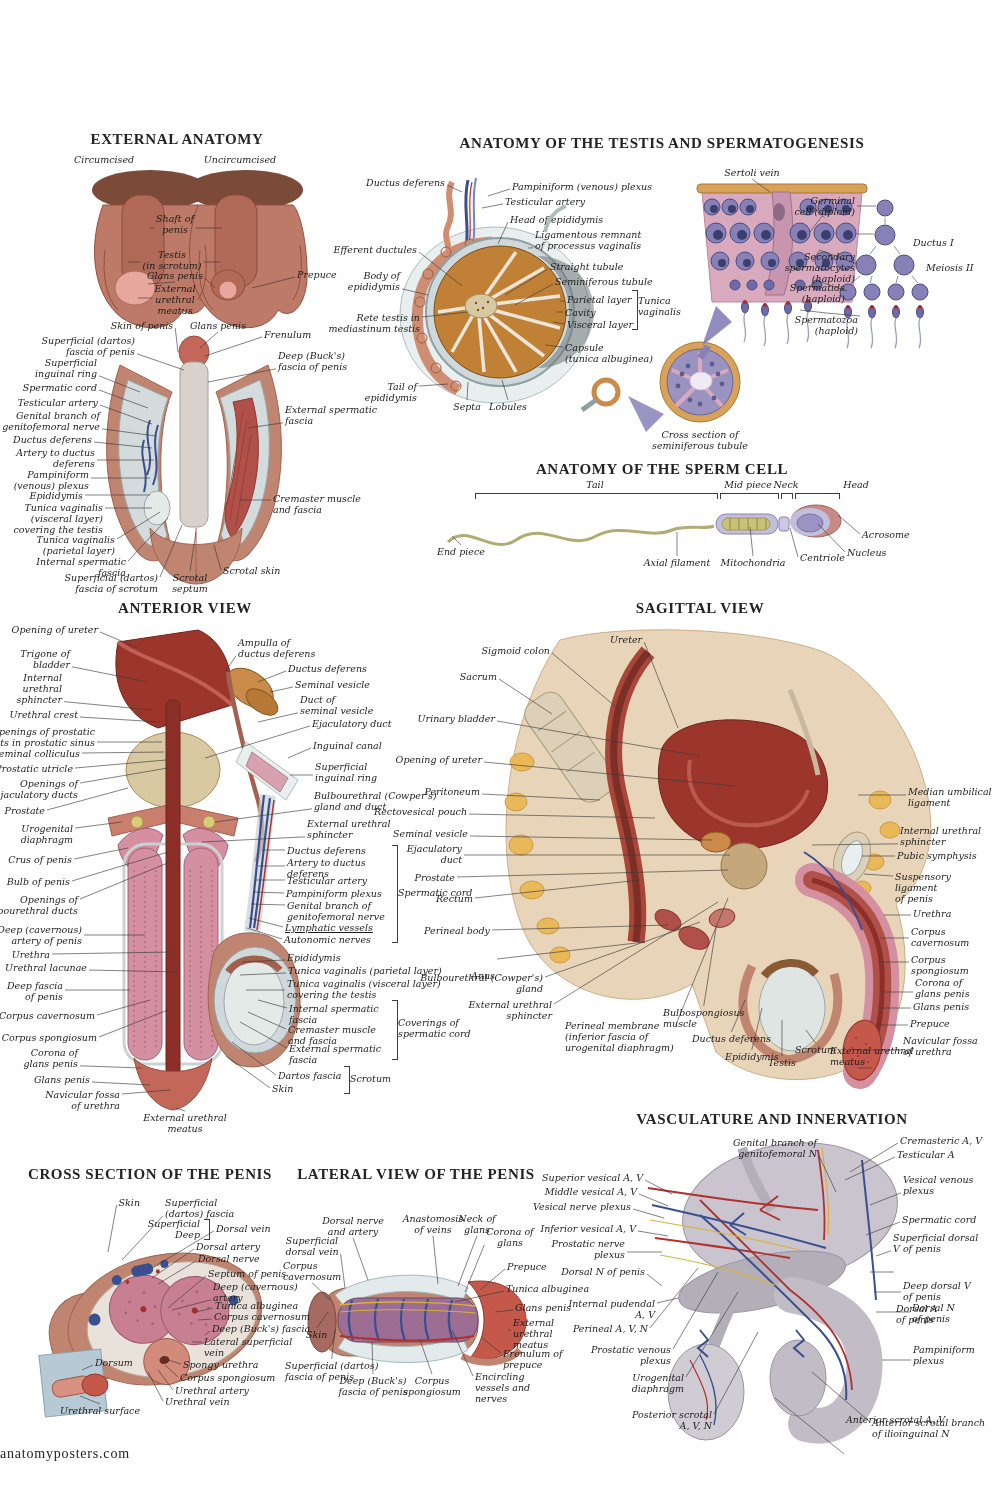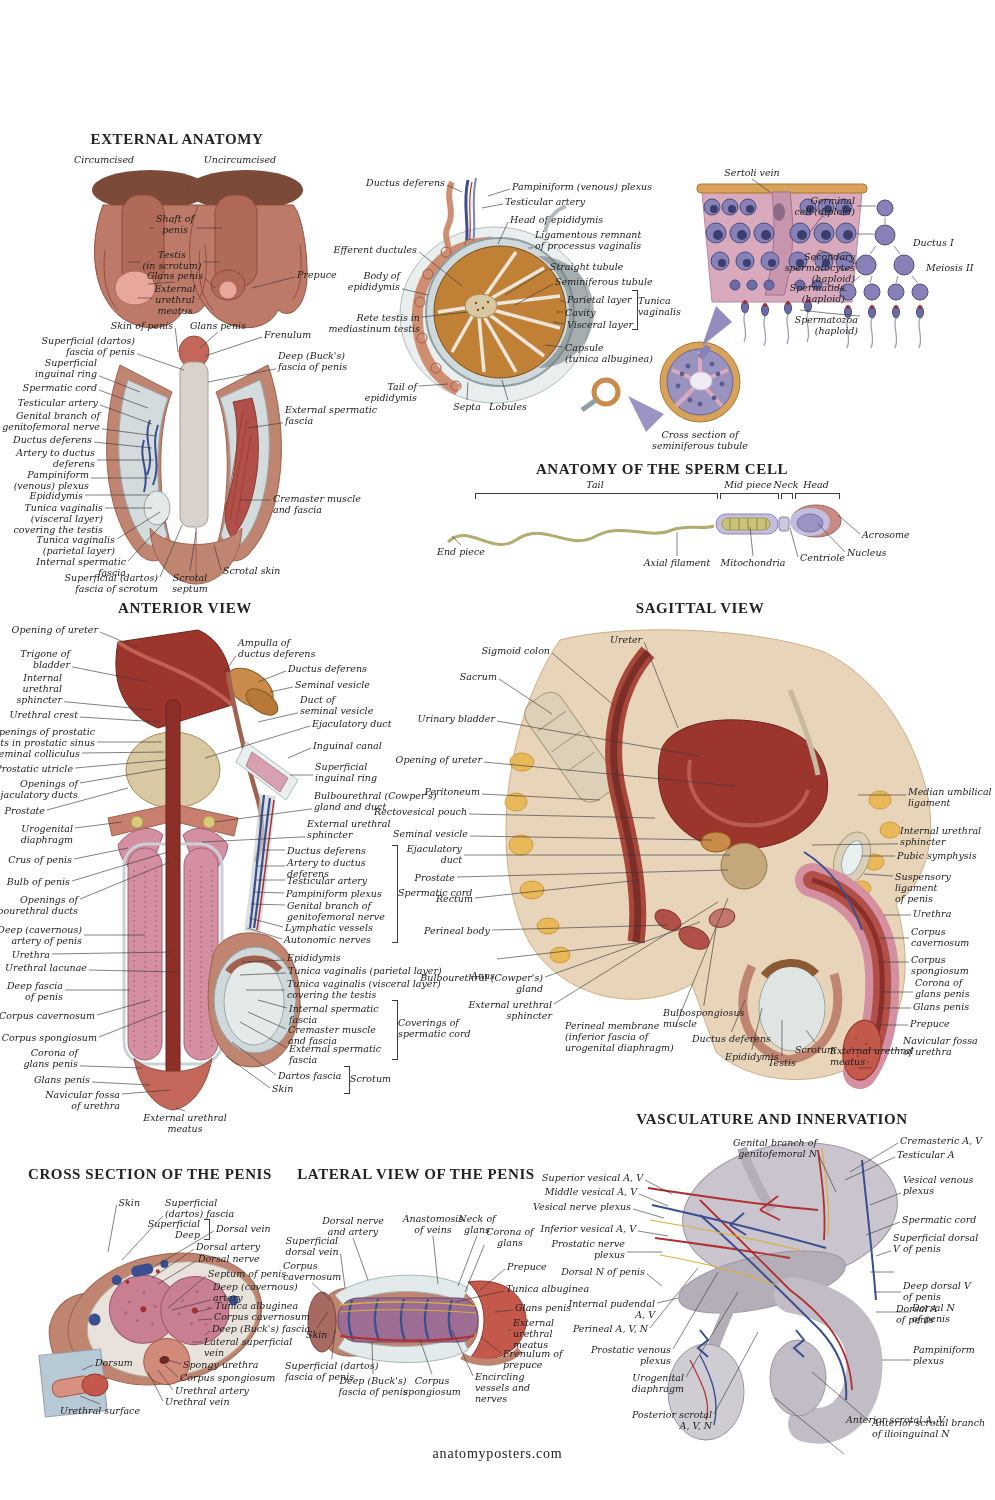--- a/index.html
+++ b/index.html
@@ -16,21 +16,21 @@
   .a-l{max-width:240px;}
   .a-r{width:220px;text-align:right;}
   .a-c{width:220px;text-align:center;}
   .bracket{position:absolute;}
   .br-v{border-top:1px solid #3c3c3c;border-right:1px solid #3c3c3c;
         border-bottom:1px solid #3c3c3c;width:5px;}
   .br-h{border-top:1px solid #3c3c3c;border-left:1px solid #3c3c3c;
         border-right:1px solid #3c3c3c;height:5px;}
   svg.layer{position:absolute;left:0;top:0;}
   #lines line{stroke:#3a3a3a;stroke-width:.7;opacity:.9;}
-  .footer{position:absolute;left:0;right:0;top:1446px;text-align:center;
+  .footer{position:absolute;left:0;right:0;top:1446px;
           font-family:"Liberation Serif",serif;font-size:14px;color:#222;
           letter-spacing:.8px;}
 </style>
 </head>
 <body>
 
 <div id="poster">
 
 
   <svg class="layer" width="995" height="1500" viewBox="0 0 995 1500">
@@ -655,20 +655,21 @@
 fascia</span></div>
     <div class="lbl a-r" style="top: 573px; left: -62px;"><span>Superficial (dartos)
 fascia of scrotum</span></div>
     <div class="lbl a-c" style="top: 573px; left: 80px;"><span>Scrotal
 septum</span></div>
     <div class="lbl a-l" style="top: 566px; left: 223px;"><span>Scrotal skin</span></div>
     <div class="lbl a-l" style="top: 405px; left: 285px;"><span>External spermatic
 fascia</span></div>
     <div class="lbl a-l" style="top: 494px; left: 273px;"><span>Cremaster muscle
 and fascia</span></div>
+    <div class="sec-heading" style="left: 662px; top: 135px;">ANATOMY OF THE TESTIS AND SPERMATOGENESIS</div>
     <div class="bracket br-v" style="left: 632px; top: 290px; height: 38px;"></div>
     <div class="lbl a-r" style="top: 178px; left: 225px;"><span>Ductus deferens</span></div>
     <div class="lbl a-l" style="top: 182px; left: 512px;"><span>Pampiniform (venous) plexus</span></div>
     <div class="lbl a-l" style="top: 197px; left: 505px;"><span>Testicular artery</span></div>
     <div class="lbl a-l" style="top: 215px; left: 510px;"><span>Head of epididymis</span></div>
     <div class="lbl a-l" style="top: 230px; left: 535px;"><span>Ligamentous remnant
 of processus vaginalis</span></div>
     <div class="lbl a-l" style="top: 262px; left: 550px;"><span>Straight tubule</span></div>
     <div class="lbl a-l" style="top: 277px; left: 555px;"><span>Seminiferous tubule</span></div>
     <div class="lbl a-l" style="top: 295px; left: 567px;"><span>Parietal layer</span></div>
@@ -702,21 +703,21 @@
     <div class="lbl a-l" style="top: 238px; left: 913px;"><span>Ductus I</span></div>
     <div class="lbl a-l" style="top: 263px; left: 926px;"><span>Meiosis II</span></div>
     <div class="sec-heading" style="left: 662px; top: 461px;">ANATOMY OF THE SPERM CELL</div>
     <div class="bracket br-h" style="left: 475px; top: 493px; width: 241px;"></div>
     <div class="bracket br-h" style="left: 720px; top: 493px; width: 57px;"></div>
     <div class="bracket br-h" style="left: 781px; top: 493px; width: 10px;"></div>
     <div class="bracket br-h" style="left: 795px; top: 493px; width: 43px;"></div>
     <div class="lbl a-c" style="top: 480px; left: 485px;"><span>Tail</span></div>
     <div class="lbl a-c" style="top: 480px; left: 638px;"><span>Mid piece</span></div>
     <div class="lbl a-c" style="top: 480px; left: 676px;"><span>Neck</span></div>
-    <div class="lbl a-c" style="top: 480px; left: 706px;"><span>Head</span></div>
+    <div class="lbl a-c" style="top: 480px; left: 746px;"><span>Head</span></div>
     <div class="lbl a-l" style="top: 547px; left: 437px;"><span>End piece</span></div>
     <div class="lbl a-c" style="top: 558px; left: 567px;"><span>Axial filament</span></div>
     <div class="lbl a-c" style="top: 558px; left: 643px;"><span>Mitochondria</span></div>
     <div class="lbl a-l" style="top: 553px; left: 800px;"><span>Centriole</span></div>
     <div class="lbl a-l" style="top: 530px; left: 862px;"><span>Acrosome</span></div>
     <div class="lbl a-l" style="top: 548px; left: 847px;"><span>Nucleus</span></div>
     <div class="sec-heading" style="left: 185px; top: 600px;">ANTERIOR VIEW</div>
     <div class="bracket br-v" style="left: 392px; top: 845px; height: 96px;"></div>
     <div class="bracket br-v" style="left: 392px; top: 1000px; height: 58px;"></div>
     <div class="bracket br-v" style="left: 344px; top: 1066px; height: 26px;"></div>
@@ -769,21 +770,21 @@
 gland and duct</span></div>
     <div class="lbl a-l" style="top: 819px; left: 307px;"><span>External urethral
 sphincter</span></div>
     <div class="lbl a-l" style="top: 846px; left: 287px;"><span>Ductus deferens</span></div>
     <div class="lbl a-l" style="top: 858px; left: 287px;"><span>Artery to ductus
 deferens</span></div>
     <div class="lbl a-l" style="top: 876px; left: 287px;"><span>Testicular artery</span></div>
     <div class="lbl a-l" style="top: 889px; left: 286px;"><span>Pampiniform plexus</span></div>
     <div class="lbl a-l" style="top: 901px; left: 287px;"><span>Genital branch of
 genitofemoral nerve</span></div>
-    <div class="lbl a-l" style="top: 923px; left: 285px;"><span>Lymphatic vessels</span></div>
+    <div class="lbl a-l" style="top: 923px; left: 285px; text-decoration: underline;"><span>Lymphatic vessels</span></div>
     <div class="lbl a-l" style="top: 935px; left: 284px;"><span>Autonomic nerves</span></div>
     <div class="lbl a-l" style="top: 888px; left: 398px;"><span>Spermatic cord</span></div>
     <div class="lbl a-l" style="top: 953px; left: 287px;"><span>Epididymis</span></div>
     <div class="lbl a-l" style="top: 966px; left: 288px;"><span>Tunica vaginalis (parietal layer)</span></div>
     <div class="lbl a-l" style="top: 979px; left: 287px;"><span>Tunica vaginalis (visceral layer)
 covering the testis</span></div>
     <div class="lbl a-l" style="top: 1004px; left: 289px;"><span>Internal spermatic
 fascia</span></div>
     <div class="lbl a-l" style="top: 1025px; left: 288px;"><span>Cremaster muscle
 and fascia</span></div>

